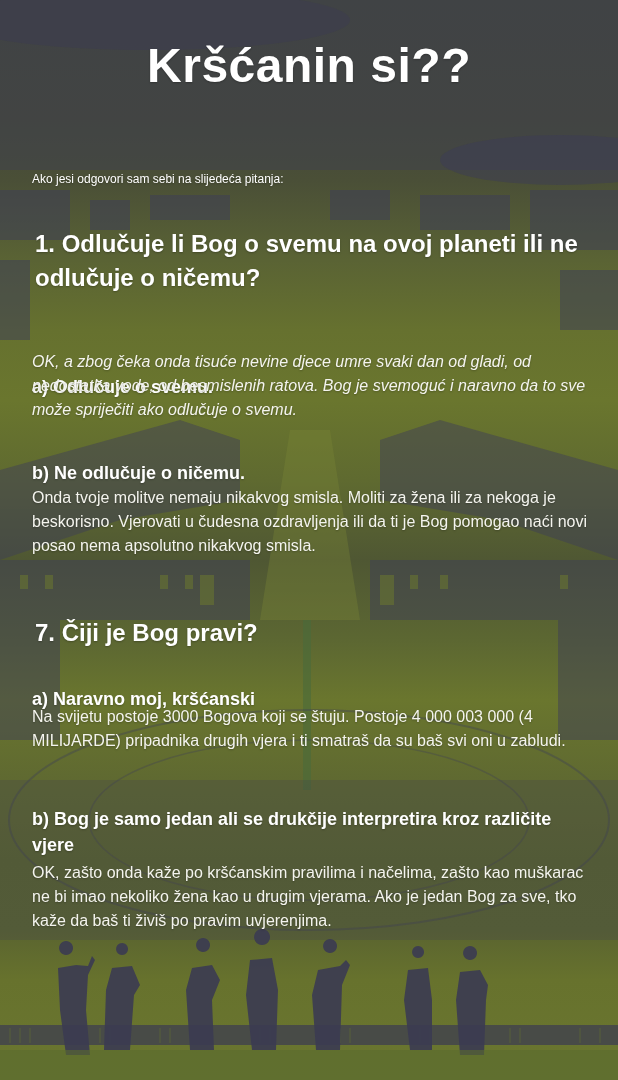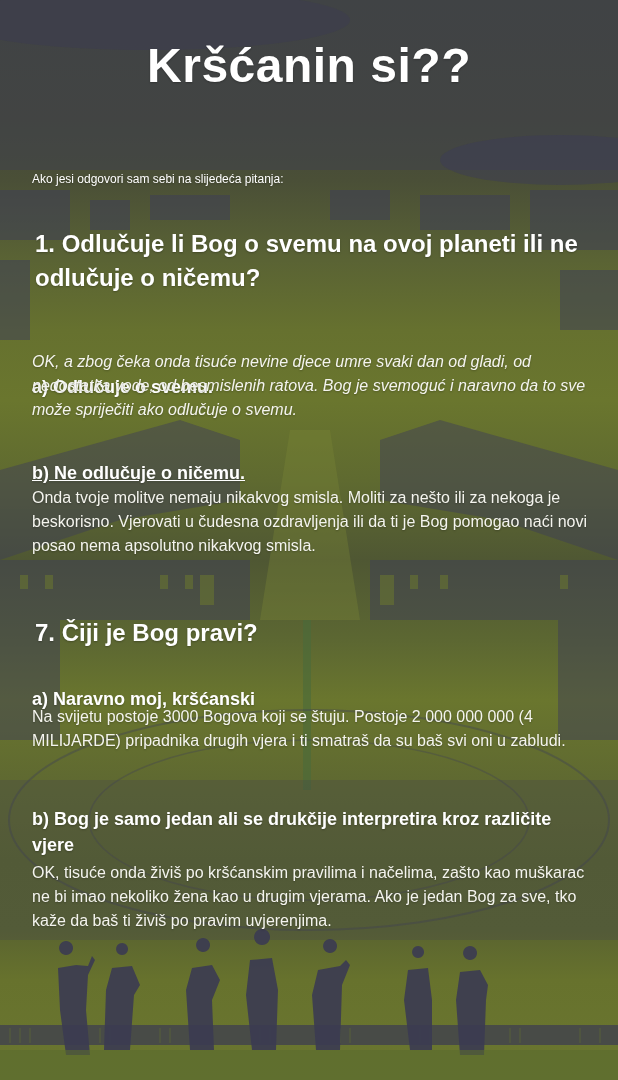--- a/index.html
+++ b/index.html
@@ -134,24 +134,24 @@
   <div class="content">
     <h1 class="title text-shadow" style="margin:0;">Kršćanin si??</h1>
 
     <div class="intro text-shadow">Ako jesi odgovori sam sebi na slijedeća pitanja:</div>
 
     <div class="q-heading text-shadow" style="top:227px;">1. Odlučuje li Bog o svemu na ovoj planeti ili ne odlučuje o ničemu?</div>
 
     <div class="sub-heading text-shadow" style="top:332px;margin-top:42px;">a) Odlučuje o svemu.</div>
     <div class="body-text text-shadow" style="top:350px;font-style:italic;">OK, a zbog čeka onda tisuće nevine djece umre svaki dan od gladi, od nedostatka vode, od besmislenih ratova. Bog je svemoguć i naravno da to sve može spriječiti ako odlučuje o svemu.</div>
 
-    <div class="sub-heading text-shadow" style="top:460px;text-decoration:underline;">b) Ne odlučuje o ničemu.</div>
-    <div class="body-text text-shadow" style="top:486px;">Onda tvoje molitve nemaju nikakvog smisla. Moliti za nešto ili za nekoga je beskorisno. Vjerovati u čudesna ozdravljenja ili da ti je Bog pomogao naći novi posao nema apsolutno nikakvog smisla.</div>
+    <div class="sub-heading text-shadow" style="top:460px;">b) Ne odlučuje o ničemu.</div>
+    <div class="body-text text-shadow" style="top:486px;">Onda tvoje molitve nemaju nikakvog smisla. Moliti za žena ili za nekoga je beskorisno. Vjerovati u čudesna ozdravljenja ili da ti je Bog pomogao naći novi posao nema apsolutno nikakvog smisla.</div>
 
     <div class="q-heading text-shadow" style="top:616px;">7. Čiji je Bog pravi?</div>
 
     <div class="sub-heading text-shadow" style="top:679px;margin-top:7px;">a) Naravno moj, kršćanski</div>
-    <div class="body-text text-shadow" style="top:705px;">Na svijetu postoje 3000 Bogova koji se štuju. Postoje 2 000 000 000 (4 MILIJARDE) pripadnika drugih vjera i ti smatraš da su baš svi oni u zabludi.</div>
+    <div class="body-text text-shadow" style="top:705px;">Na svijetu postoje 3000 Bogova koji se štuju. Postoje 4 000 003 000 (4 MILIJARDE) pripadnika drugih vjera i ti smatraš da su baš svi oni u zabludi.</div>
 
     <div class="sub-heading text-shadow" style="top:806px;">b) Bog je samo jedan ali se drukčije interpretira kroz različite vjere</div>
-    <div class="body-text text-shadow" style="top:861px;">OK, tisuće onda živiš po kršćanskim pravilima i načelima, zašto kao muškarac ne bi imao nekoliko žena kao u drugim vjerama. Ako je jedan Bog za sve, tko kaže da baš ti živiš po pravim uvjerenjima.</div>
+    <div class="body-text text-shadow" style="top:861px;">OK, zašto onda kaže po kršćanskim pravilima i načelima, zašto kao muškarac ne bi imao nekoliko žena kao u drugim vjerama. Ako je jedan Bog za sve, tko kaže da baš ti živiš po pravim uvjerenjima.</div>
   </div>
 </div>
 
 </body></html>

